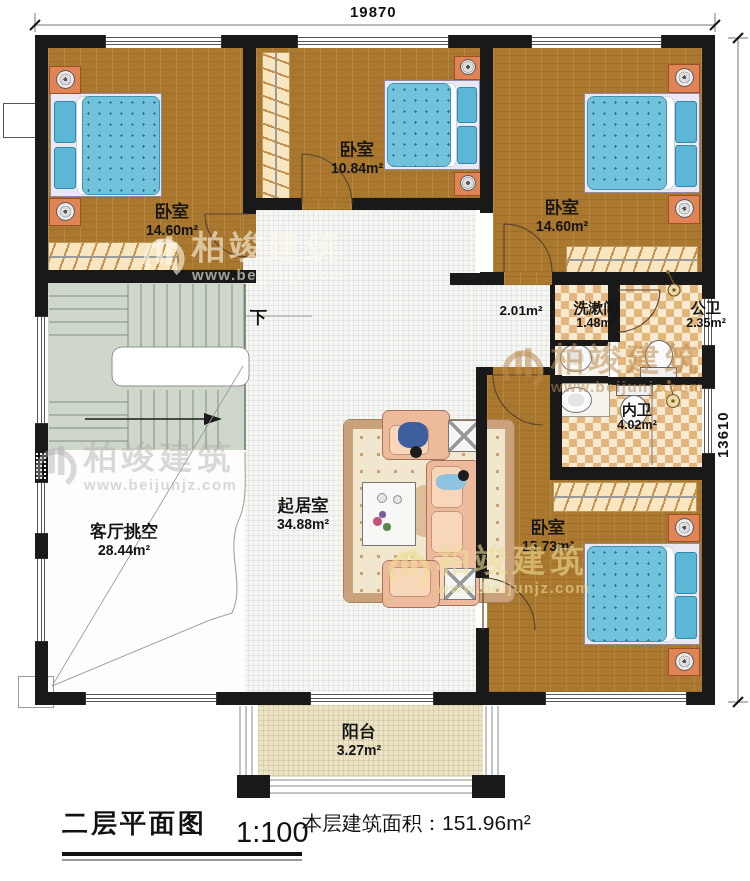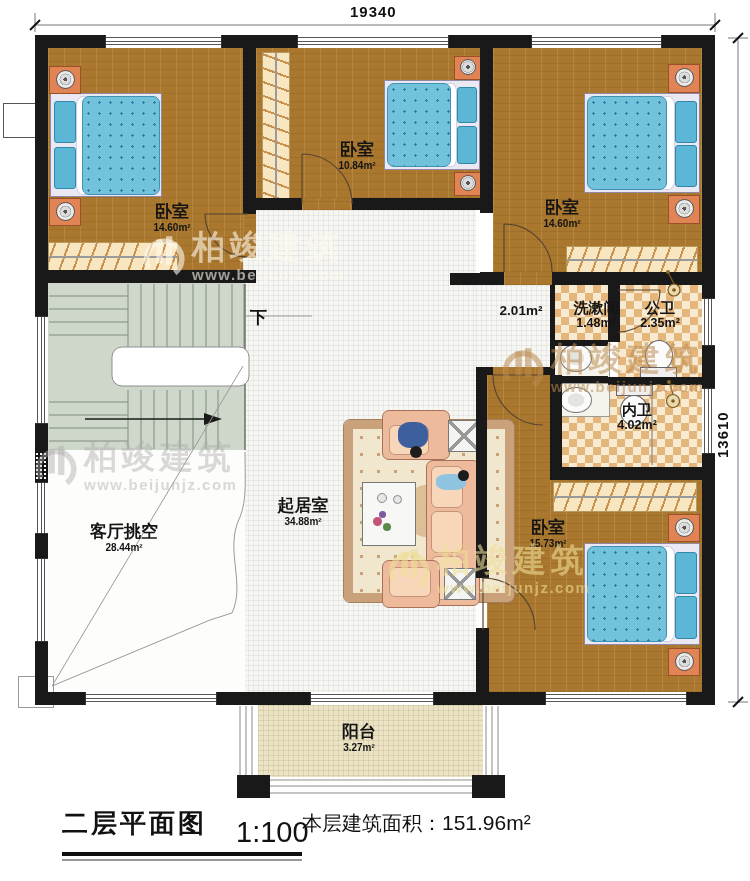--- a/index.html
+++ b/index.html
@@ -64,21 +64,21 @@
   .tank{position:absolute;background:#efefef;border:1px solid #666;z-index:5;}
   .bowl{position:absolute;background:#fbfbfb;border:1px solid #666;border-radius:50%;z-index:5;}
   .sink{position:absolute;border:1px solid #777;border-radius:50%;z-index:5;
     background:radial-gradient(ellipse at center,#e4e4e0 38%,#fbfbfb 40%);}
   .person-body{position:absolute;border-radius:40%;z-index:7;}
   .person-head{position:absolute;border-radius:50%;background:#1c1c1c;z-index:8;}
   
   .rlabel{position:absolute;z-index:20;transform:translateX(-50%);text-align:center;
           line-height:1.15;font-weight:bold;white-space:nowrap;color:#141414;}
   .rname{display:block;font-size:17px;}
-  .rarea{display:block;font-size:10px;}
+  .rarea{display:block;font-size:14px;}
   .small .rname{font-size:15px;}
   .small .rarea{font-size:12.5px;}
   .dim{position:absolute;z-index:20;font-weight:bold;font-size:15px;letter-spacing:1px;color:#111;}
   .downlbl{position:absolute;z-index:20;font-weight:bold;font-size:17px;color:#111;}
   svg.lines{position:absolute;left:0;top:0;z-index:15;pointer-events:none;}
   
   .wm{position:absolute;display:flex;align-items:center;gap:6px;z-index:30;pointer-events:none;}
   .wm-name{font-size:33px;font-weight:bold;letter-spacing:5px;line-height:1;}
   .wm-url{font-size:15px;font-weight:bold;letter-spacing:1.5px;margin-top:3px;}
   
@@ -335,21 +335,21 @@
     <span class="rname">卧室</span>
     <span class="rarea">14.60m²</span>
   </div>
   <div class="rlabel small" style="left:521px;top:303px">
     <span class="rarea" style="font-size:13.5px">2.01m²</span>
   </div>
   <div class="rlabel small" style="left:596px;top:299px">
     <span class="rname">洗漱间</span>
     <span class="rarea">1.48m²</span>
   </div>
-  <div class="rlabel small" style="left:660px;top:299px">
+  <div class="rlabel small" style="left:706px;top:299px">
     <span class="rname">公卫</span>
     <span class="rarea">2.35m²</span>
   </div>
   <div class="rlabel small" style="left:637px;top:401px">
     <span class="rname">内卫</span>
     <span class="rarea">4.02m²</span>
   </div>
   <div class="rlabel" style="left:548px;top:518px">
     <span class="rname">卧室</span>
     <span class="rarea">15.73m²</span>
@@ -361,21 +361,21 @@
   <div class="rlabel" style="left:124px;top:522px">
     <span class="rname">客厅挑空</span>
     <span class="rarea">28.44m²</span>
   </div>
   <div class="rlabel" style="left:359px;top:722px">
     <span class="rname">阳台</span>
     <span class="rarea">3.27m²</span>
   </div>
   <div class="downlbl" style="left:250px;top:306px">下</div>
 
-  <div class="dim" style="left:350px;top:3px">19340</div>
+  <div class="dim" style="left:350px;top:3px">19870</div>
   <div class="dim" style="left:714px;top:458px;transform-origin:left top;transform:rotate(-90deg)">13610</div>
 
   <div class="wm" style="left:138px;top:230px;color:rgba(255,250,238,0.60)">
     <svg viewBox="0 0 60 64" width="48" height="52">
         <path d="M14 46 A22 22 0 1 1 46 52" fill="none" stroke="currentColor" stroke-width="7"></path>
         <rect x="23" y="10" width="8" height="30" fill="currentColor"></rect>
         <rect x="35" y="6" width="8" height="36" fill="currentColor"></rect>
       </svg>
     <div class="wm-text">
       <div class="wm-name">柏竣建筑</div>

